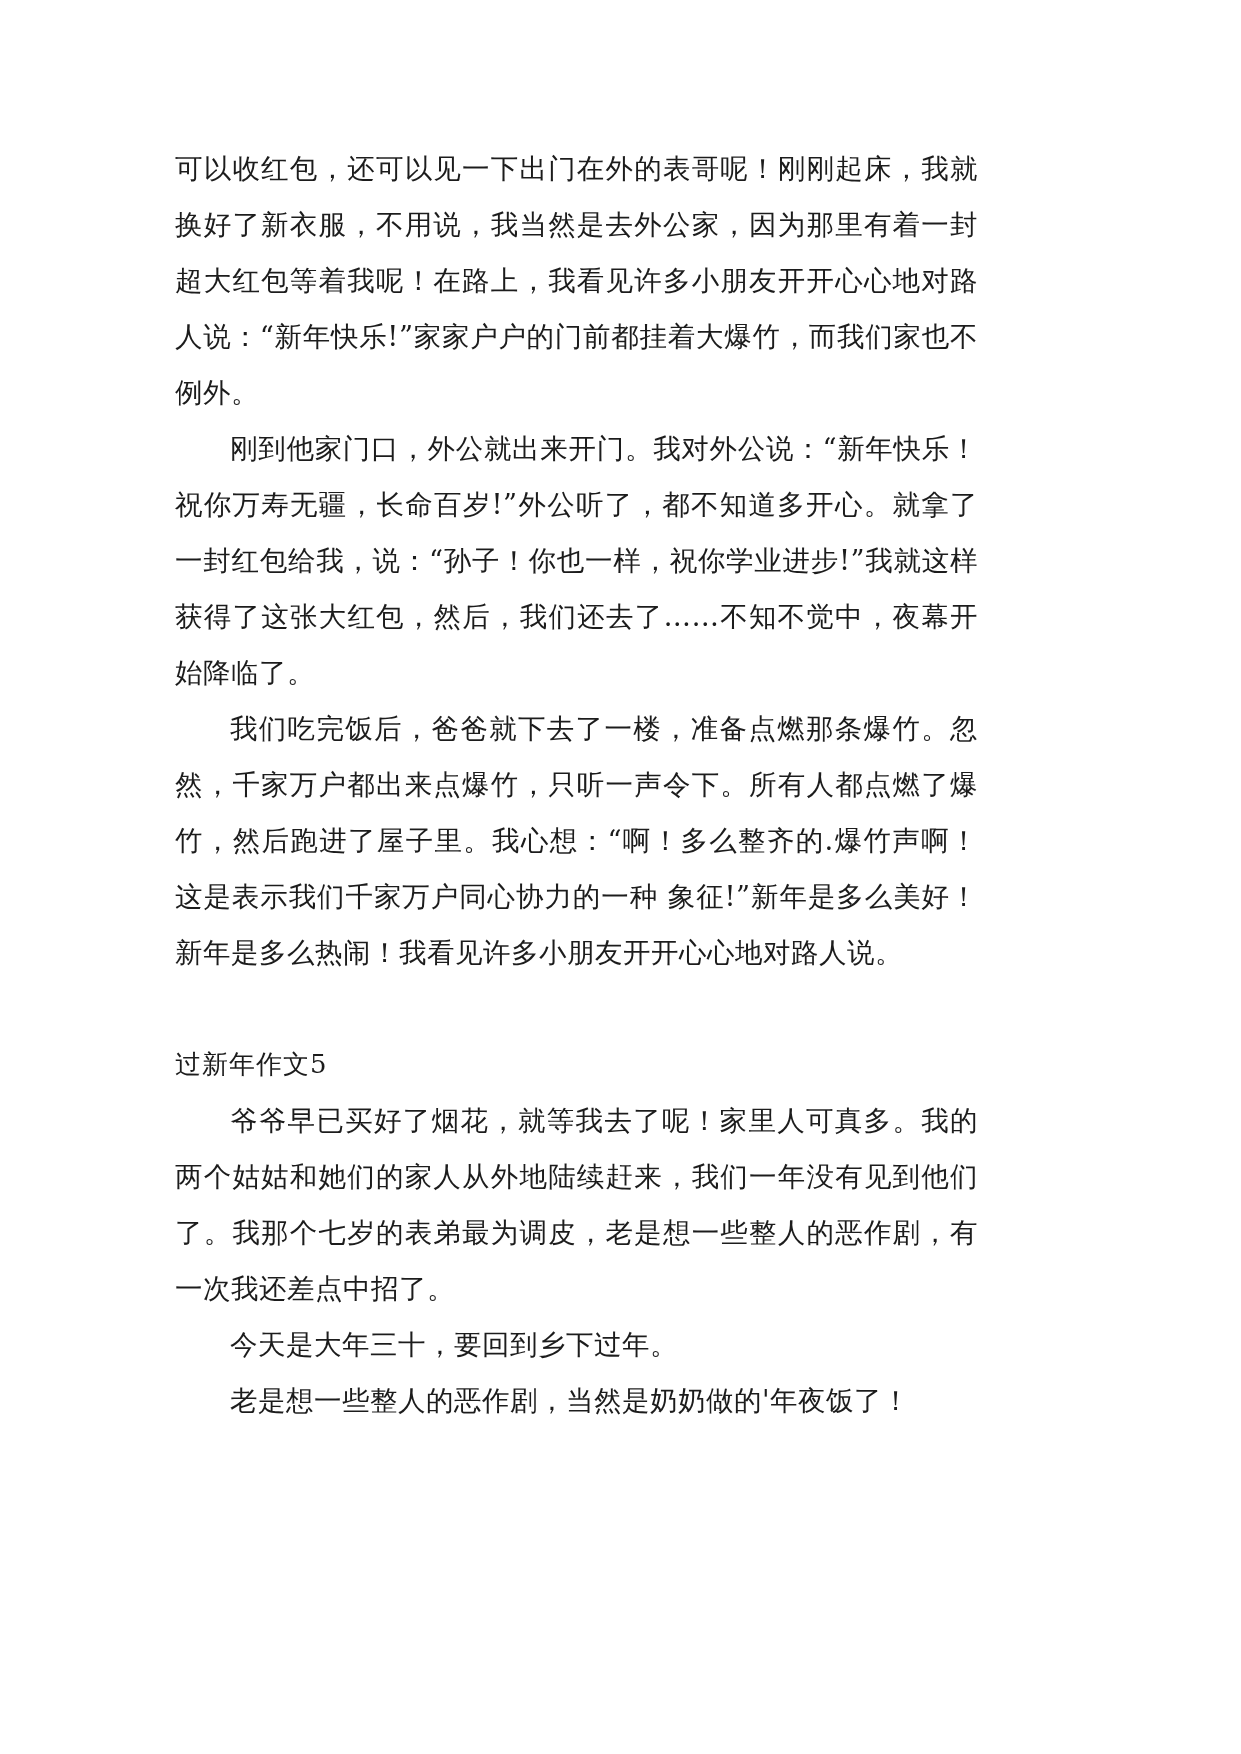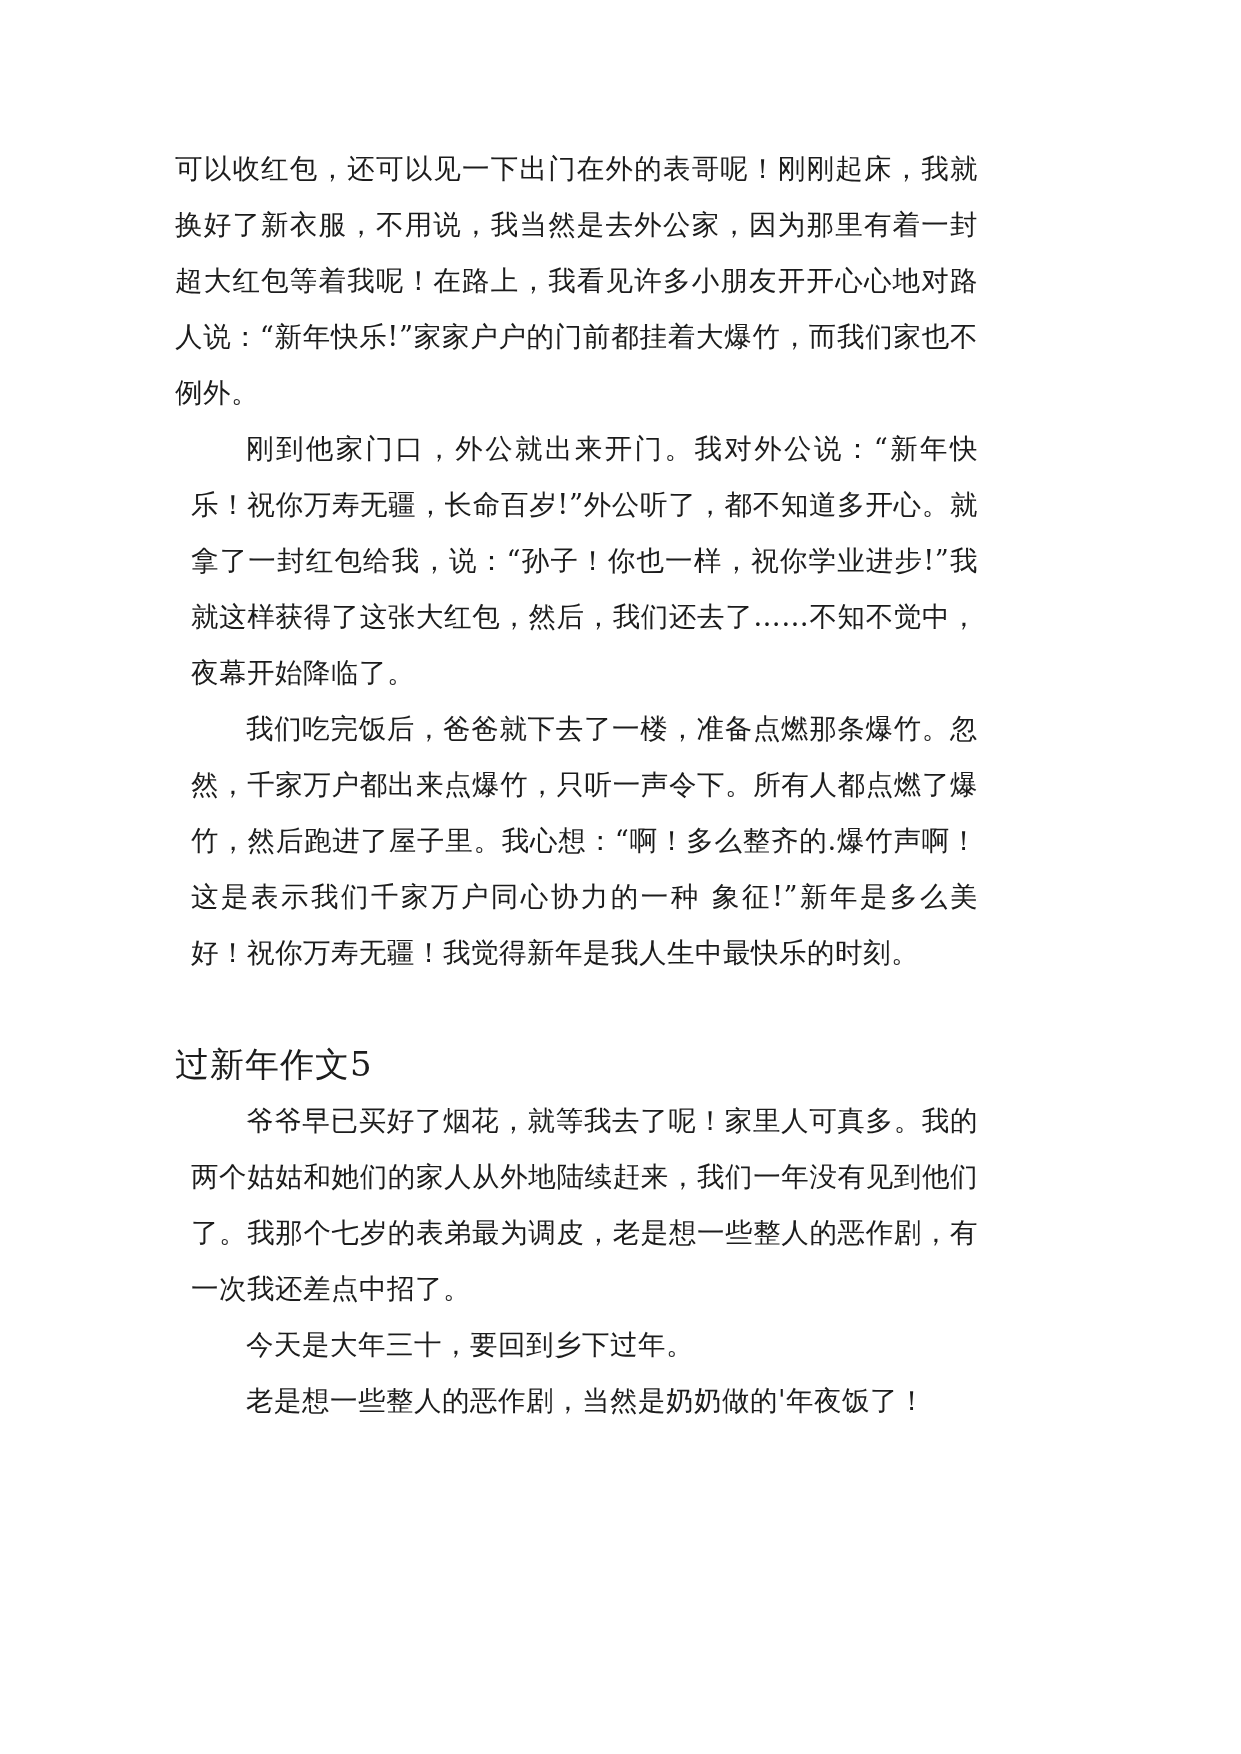--- a/index.html
+++ b/index.html
@@ -24,40 +24,39 @@
     text-align: justify;
     text-justify: inter-ideograph;
     letter-spacing: 0.5px;
   }
   p {
     margin: 0;
     padding: 0;
   }
   .para-indent {
     text-indent: 2em;
-    margin-left: 16px;
   }
   .heading {
     margin-top: 56px;
-    font-size: 34px;
+    font-size: 26px;
     line-height: 56px;
     letter-spacing: 1px;
   }
 </style>
 </head>
 <body>
 
 <div class="page">
   <div class="doc-body">
 
     <p class="">可以收红包，还可以见一下出门在外的表哥呢！刚刚起床，我就换好了新衣服，不用说，我当然是去外公家，因为那里有着一封超大红包等着我呢！在路上，我看见许多小朋友开开心心地对路人说：“新年快乐!”家家户户的门前都挂着大爆竹，而我们家也不例外。</p>
 
     <p class="para-indent">刚到他家门口，外公就出来开门。我对外公说：“新年快乐！祝你万寿无疆，长命百岁!”外公听了，都不知道多开心。就拿了一封红包给我，说：“孙子！你也一样，祝你学业进步!”我就这样获得了这张大红包，然后，我们还去了……不知不觉中，夜幕开始降临了。</p>
 
-    <p class="para-indent">我们吃完饭后，爸爸就下去了一楼，准备点燃那条爆竹。忽然，千家万户都出来点爆竹，只听一声令下。所有人都点燃了爆竹，然后跑进了屋子里。我心想：“啊！多么整齐的.爆竹声啊！这是表示我们千家万户同心协力的一种 象征!”新年是多么美好！祝你万寿无疆！我觉得新年是我人生中最快乐的时刻。</p>
+    <p class="para-indent">我们吃完饭后，爸爸就下去了一楼，准备点燃那条爆竹。忽然，千家万户都出来点爆竹，只听一声令下。所有人都点燃了爆竹，然后跑进了屋子里。我心想：“啊！多么整齐的.爆竹声啊！这是表示我们千家万户同心协力的一种 象征!”新年是多么美好！新年是多么热闹！我看见许多小朋友开开心心地对路人说。</p>
 
     <p class="heading">过新年作文5</p>
 
     <p class="para-indent">爷爷早已买好了烟花，就等我去了呢！家里人可真多。我的两个姑姑和她们的家人从外地陆续赶来，我们一年没有见到他们了。我那个七岁的表弟最为调皮，老是想一些整人的恶作剧，有一次我还差点中招了。</p>
 
     <p class="para-indent">今天是大年三十，要回到乡下过年。</p>
 
     <p class="para-indent">老是想一些整人的恶作剧，当然是奶奶做的'年夜饭了！</p>
 
   </div>

